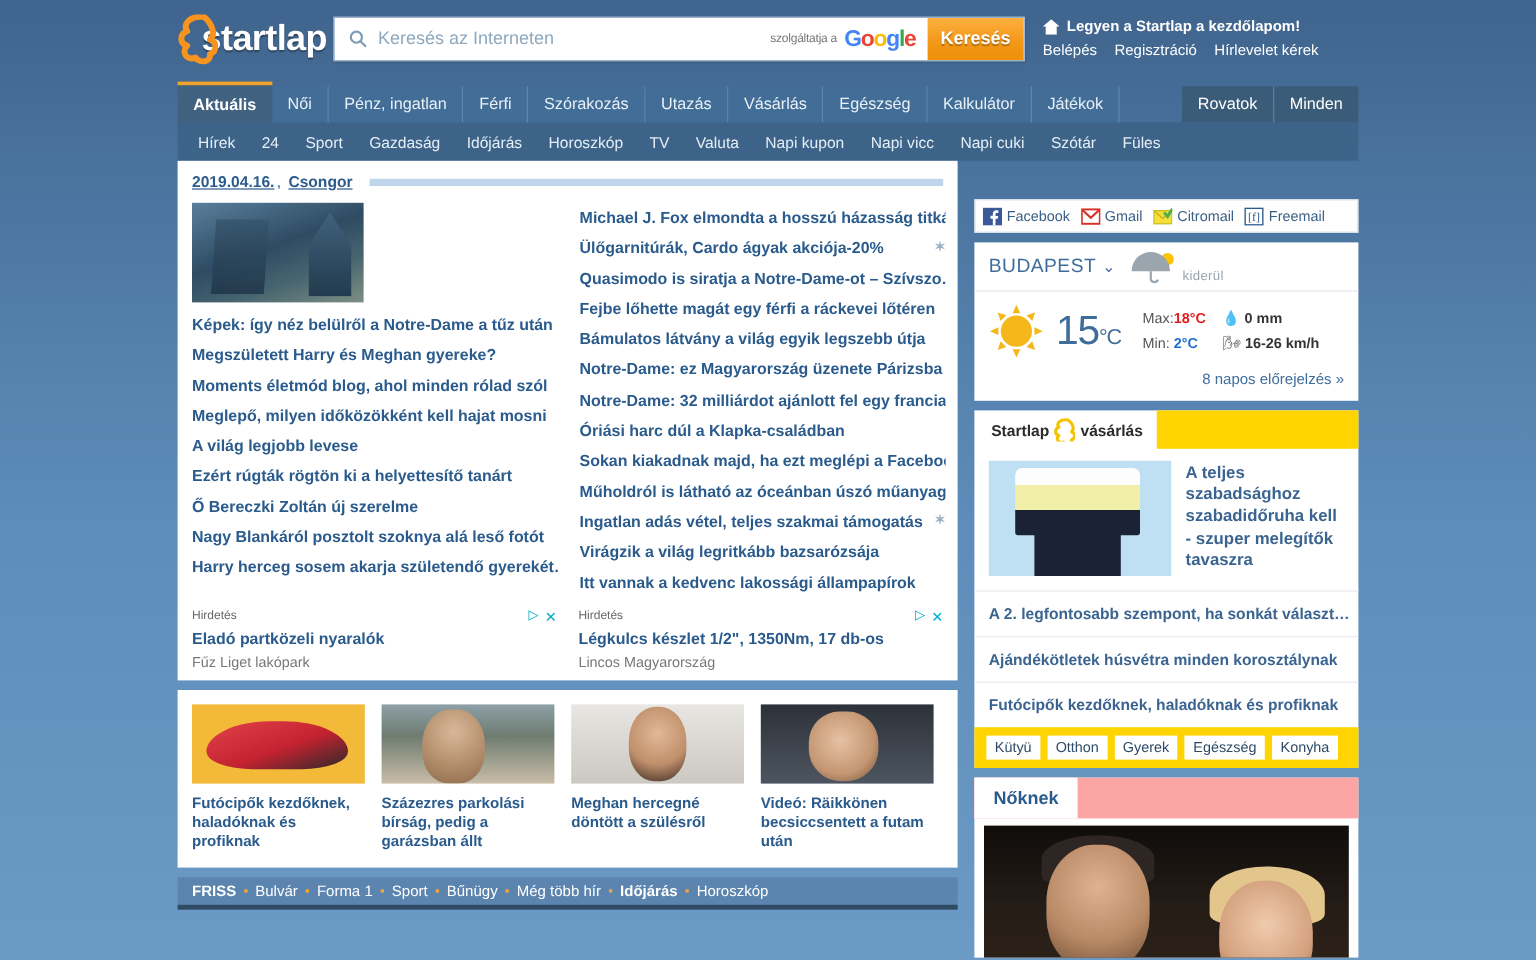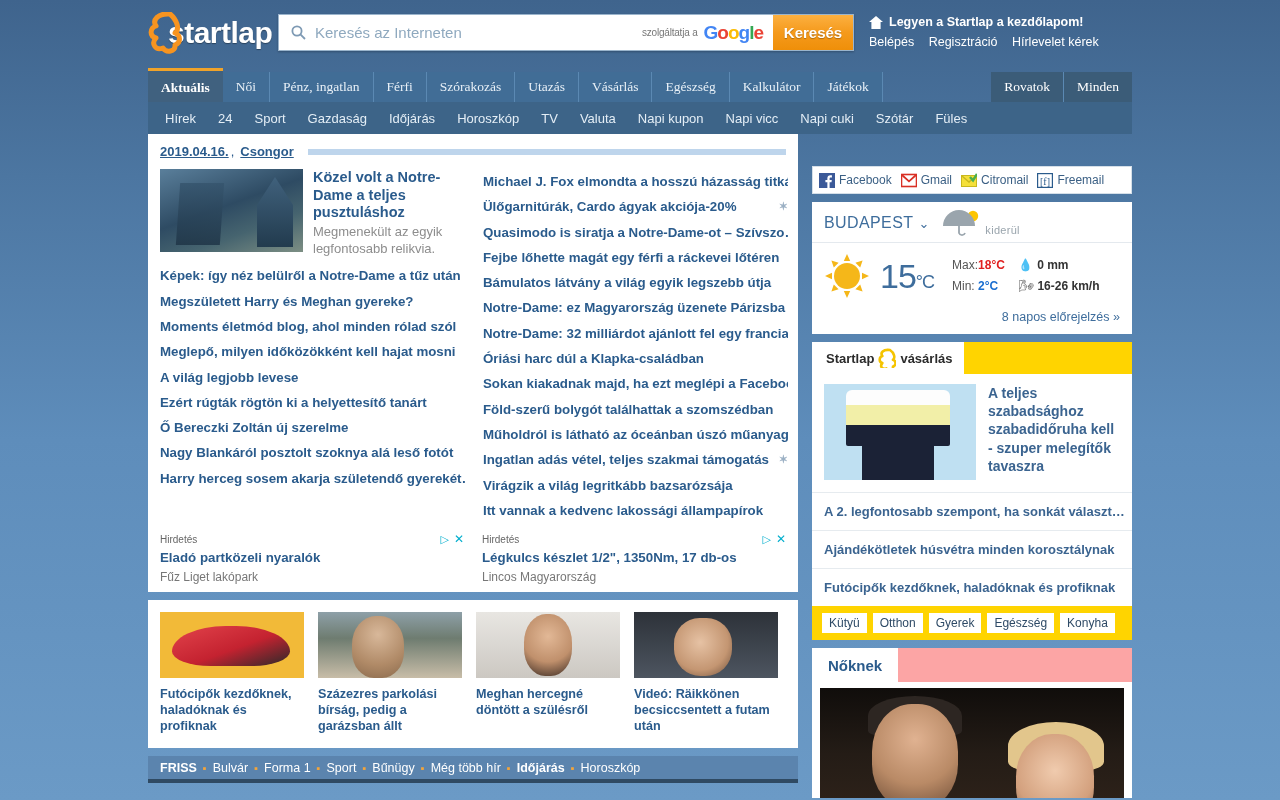--- a/index.html
+++ b/index.html
@@ -56,21 +56,21 @@
   }
 
   .headlinks { position:absolute; left:869px; top:15px; color:#fff; }
   .homepage-line { font-size:12.5px; font-weight:bold; display:flex; align-items:center; gap:6px; }
   .home-icon { width:14px; height:13px; display:inline-block; }
   .sublinks { margin-top:6px; font-size:12.5px; }
   .sublinks a { color:#fff; text-decoration:none; margin-right:11px; }
 
   
   .navbar { position:relative; height:34px; margin:0 0 0 148px; width:984px; }
-  .nav-main { display:flex; height:34px; align-items:flex-end;font-family:Liberation Serif, serif; }
+  .nav-main { display:flex; height:34px; align-items:flex-end; }
   .nav-tab {
     height:30px; line-height:30px; padding:0 13px;
     font-size:13.5px; color:#e8f0f7; cursor:pointer;
     background:#416d96; border-right:1px solid #5b89b3;
     white-space:nowrap;
   }
   .nav-tab.active {
     background:#40617f; color:#fff; font-weight:bold;
     height:34px; line-height:34px;
     border-top:3px solid #f0a32a; border-right:0;
@@ -376,24 +376,20 @@
         <span class="comma">,</span>
         <span class="name">Csongor</span>
         <span class="rule"></span>
       </div>
 
       <div class="cols">
 
         <div class="col">
           <div class="lead">
             <div class="lead-thumb"></div>
-            <div class="lead-text">
-              <div class="lead-title">Közel volt a Notre-Dame a teljes pusztuláshoz</div>
-              <div class="lead-sub">Megmenekült az egyik legfontosabb relikvia.</div>
-            </div>
           </div>
           <div id="left-headlines">
               <div class="hl">
                 <span>Képek: így néz belülről a Notre-Dame a tűz után</span>
               </div>
               <div class="hl">
                 <span>Megszületett Harry és Meghan gyereke?</span>
               </div>
               <div class="hl">
                 <span>Moments életmód blog, ahol minden rólad szól</span>
@@ -442,23 +438,20 @@
                 <span>Notre-Dame: ez Magyarország üzenete Párizsba</span>
               </div>
               <div class="hl">
                 <span>Notre-Dame: 32 milliárdot ajánlott fel egy francia</span>
               </div>
               <div class="hl">
                 <span>Óriási harc dúl a Klapka-családban</span>
               </div>
               <div class="hl">
                 <span>Sokan kiakadnak majd, ha ezt meglépi a Facebook</span>
-              </div>
-              <div class="hl">
-                <span>Föld-szerű bolygót találhattak a szomszédban</span>
               </div>
               <div class="hl">
                 <span>Műholdról is látható az óceánban úszó műanyag</span>
               </div>
               <div class="hl">
                 <span>Ingatlan adás vétel, teljes szakmai támogatás</span>
                 <span class="star">✶</span>
               </div>
               <div class="hl">
                 <span>Virágzik a világ legritkább bazsarózsája</span>

